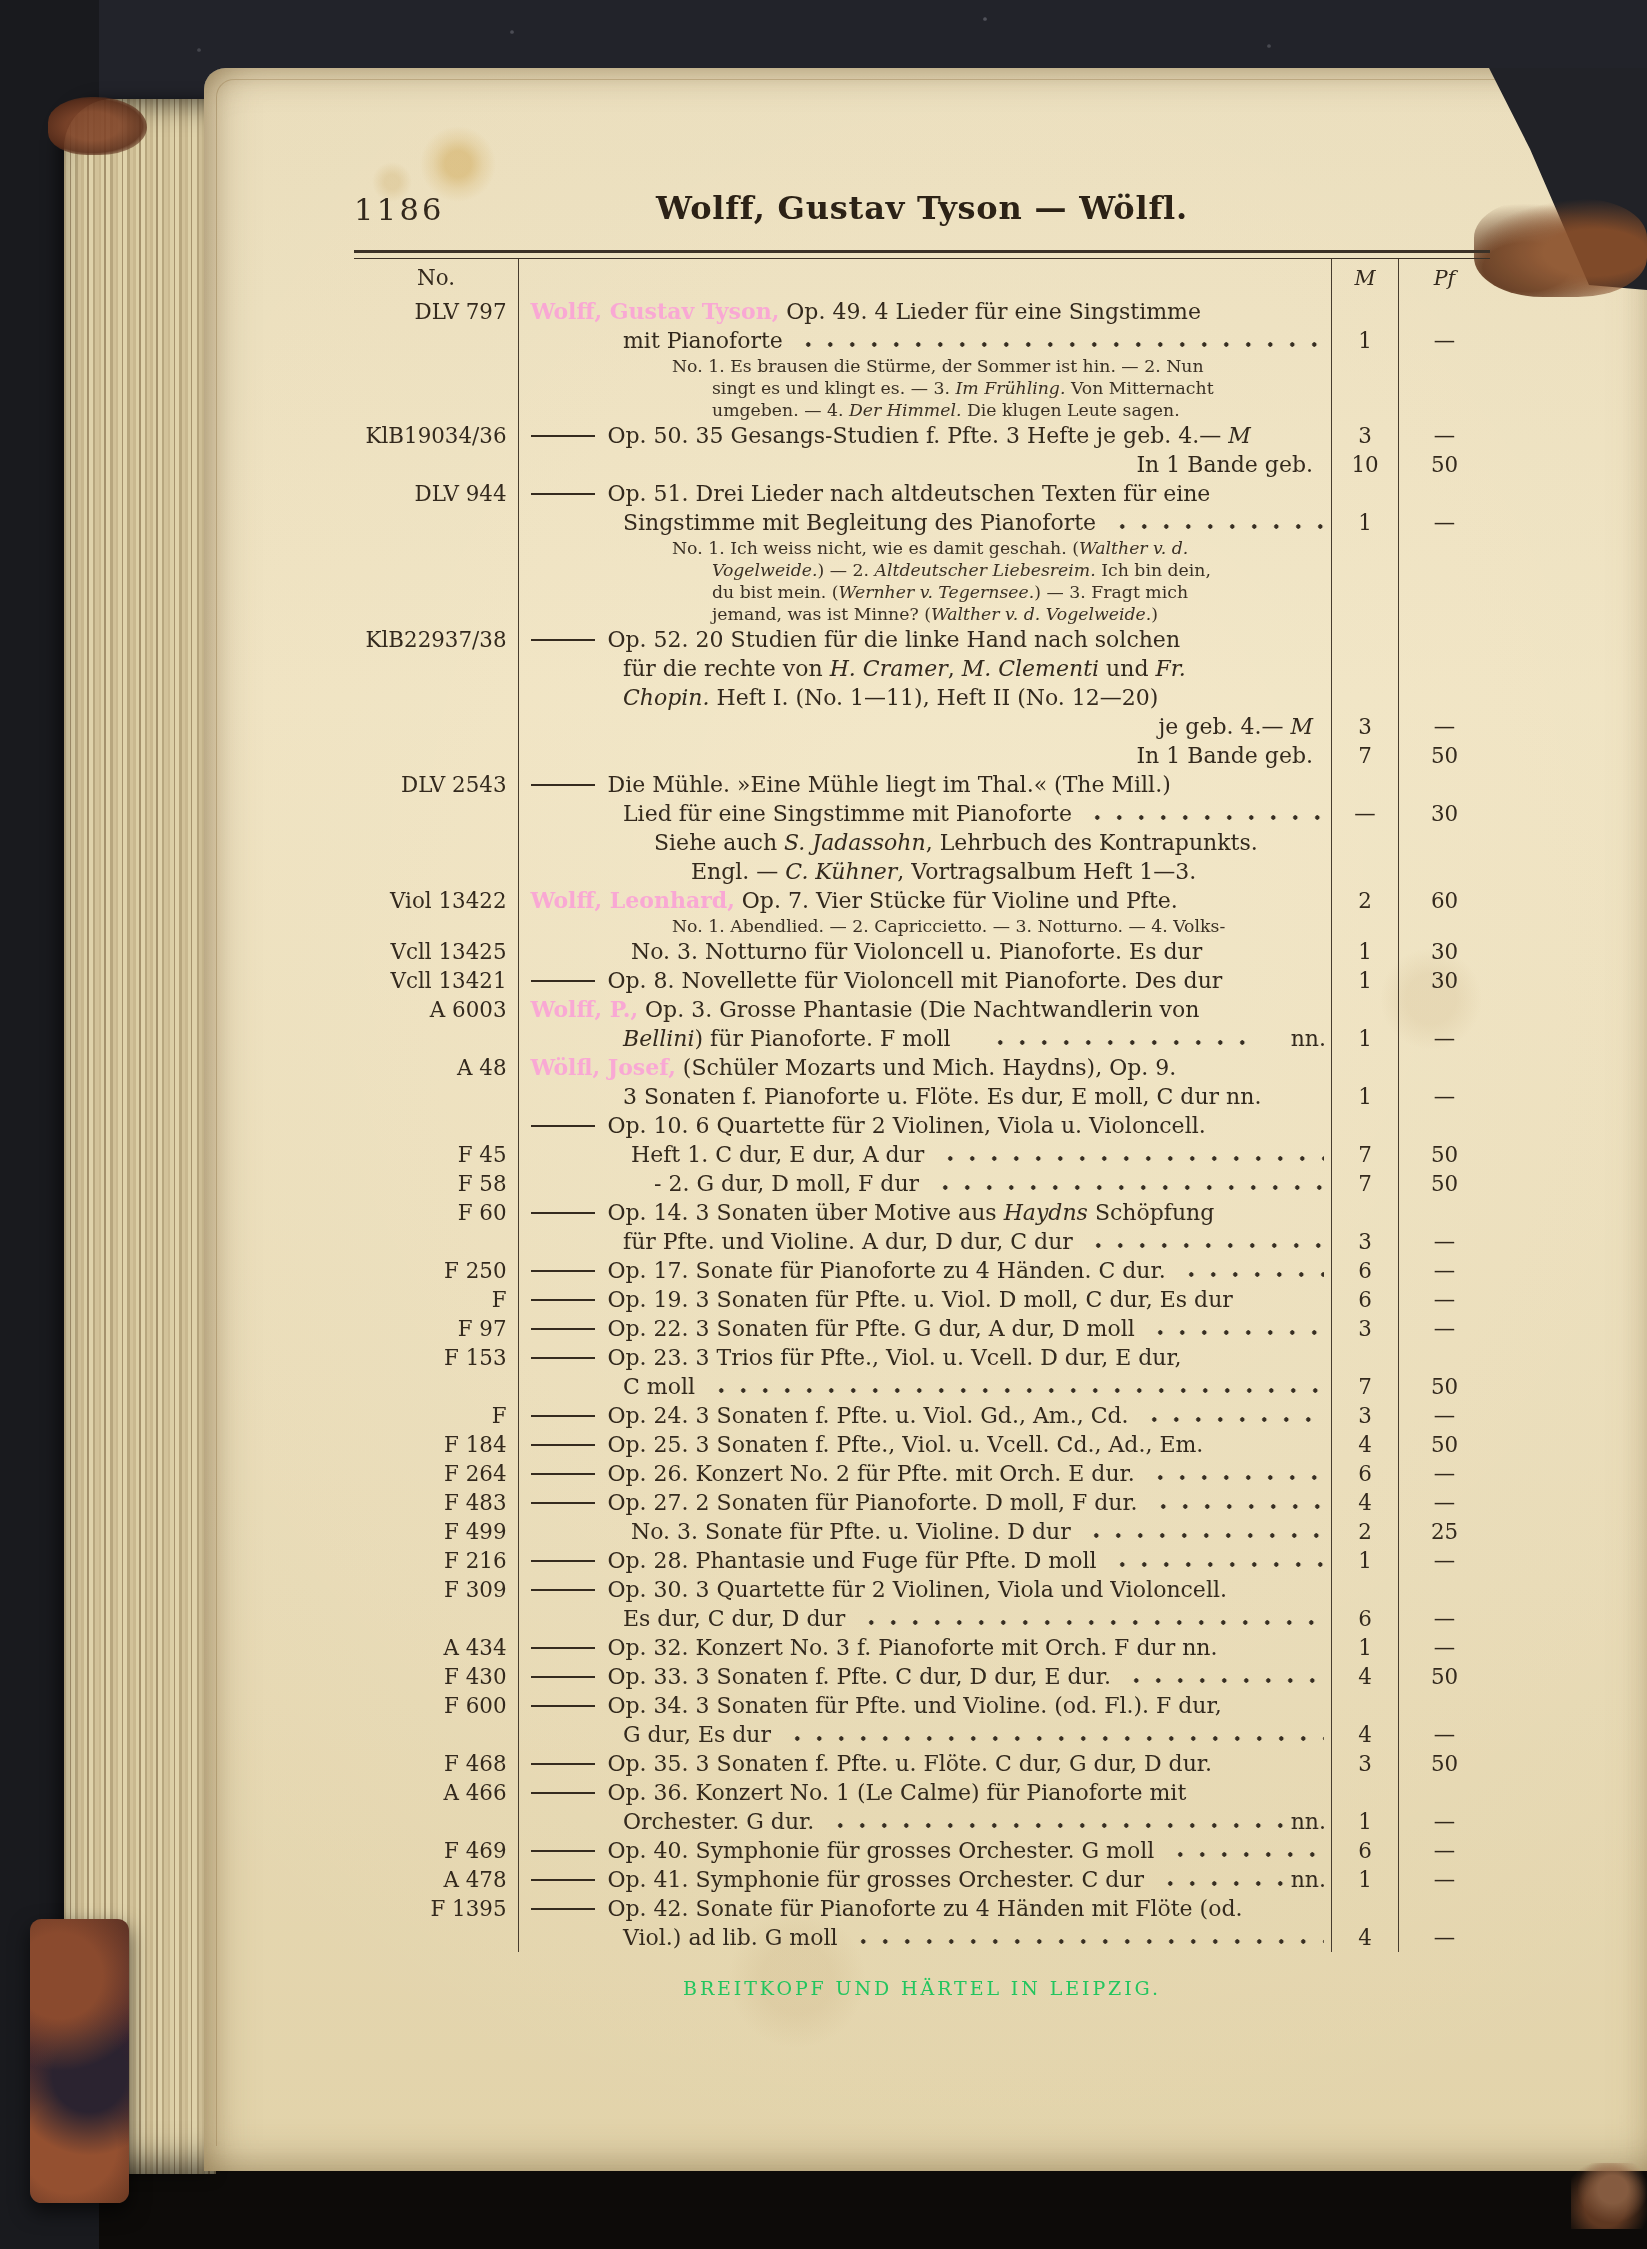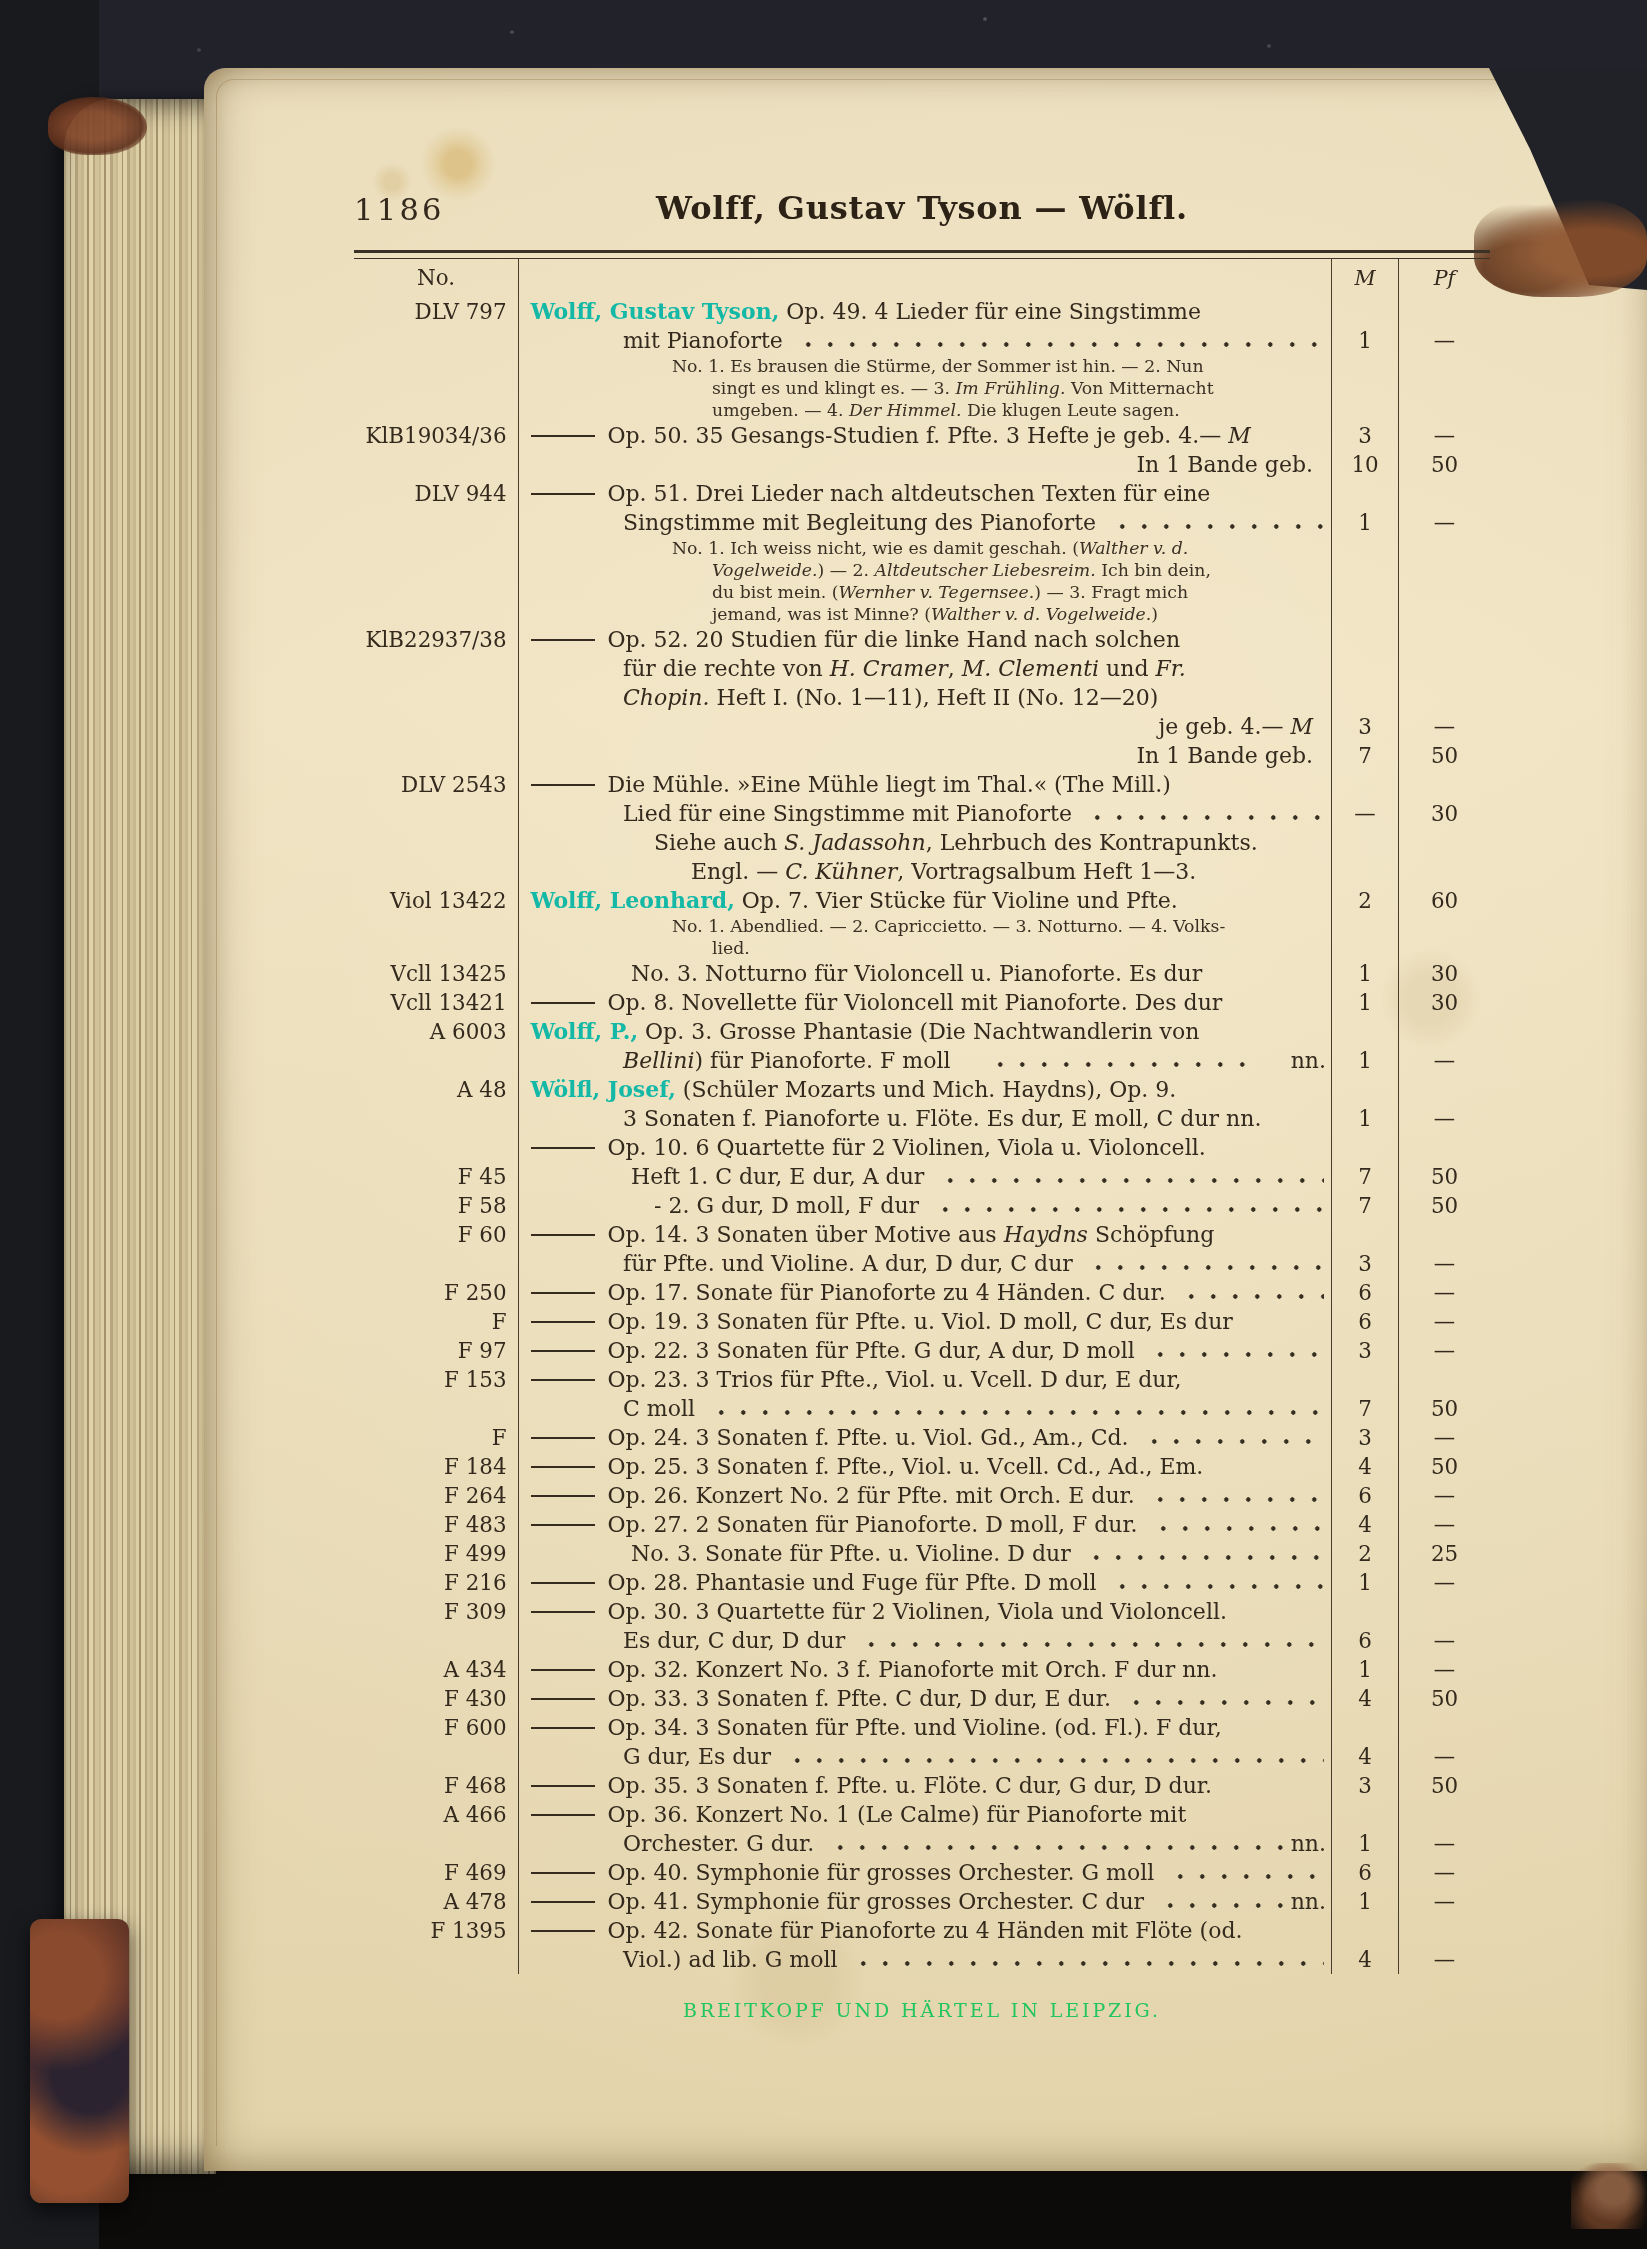--- a/index.html
+++ b/index.html
@@ -113,21 +113,21 @@
     border-left:1.6px solid #473c2e;border-right:1.6px solid #473c2e;font-size:21.4px;
   }
   .pf-cell{width:91px;flex:0 0 91px;text-align:center;font-size:21.4px;}
   .trow.head{height:38px;line-height:38px;font-size:19px;}
   .trow.head .m-cell,.trow.head .pf-cell{font-style:italic;font-size:20.6px;}
   .ditto{
     flex:0 0 64px;width:64px;height:0;border-top:2.5px solid #352b1f;
     align-self:center;margin-right:13px;
   }
   .txt{flex:0 0 auto;}
-  .txt .b{font-weight:bold;color:#14b8a6;}
+  .txt .b{font-weight:bold;color:#f9a8d4;}
   .txt .i{font-style:italic;}
   .dots{
     flex:1 1 25px;min-width:21.4px;align-self:stretch;margin:0 6.6px 0 11.5px;
     background-image:radial-gradient(circle, #372e22 2.1px, rgba(0,0,0,0) 2.6px);
     background-size:22px 7.4px;background-repeat:repeat-x;background-position:3.3px 68%;
   }
   .after{flex:0 0 auto;margin-right:5px;}
   .footer{
     margin-top:25px;text-align:center;font-size:19px;letter-spacing:2.9px;color:#22c55e;
   }
@@ -362,28 +362,20 @@
           <div class="tcell pf-cell">60</div>
         </div>
         <div class="trow small">
           <div class="tcell no-cell"></div>
           <div class="tcell main-cell" style="padding-left: 153px;">
             <span class="txt"><span>No. 1. Abendlied. — 2. Capriccietto. — 3. Notturno. — 4. Volks-</span></span>
           </div>
           <div class="tcell m-cell"></div>
           <div class="tcell pf-cell"></div>
         </div>
-        <div class="trow small">
-          <div class="tcell no-cell"></div>
-          <div class="tcell main-cell" style="padding-left: 193px;">
-            <span class="txt"><span>lied.</span></span>
-          </div>
-          <div class="tcell m-cell"></div>
-          <div class="tcell pf-cell"></div>
-        </div>
         <div class="trow">
           <div class="tcell no-cell">Vcll 13425</div>
           <div class="tcell main-cell" style="padding-left: 112px;">
             <span class="txt"><span>No. 3. Notturno für Violoncell u. Pianoforte.  Es dur</span></span>
           </div>
           <div class="tcell m-cell">1</div>
           <div class="tcell pf-cell">30</div>
         </div>
         <div class="trow">
           <div class="tcell no-cell">Vcll 13421</div>

